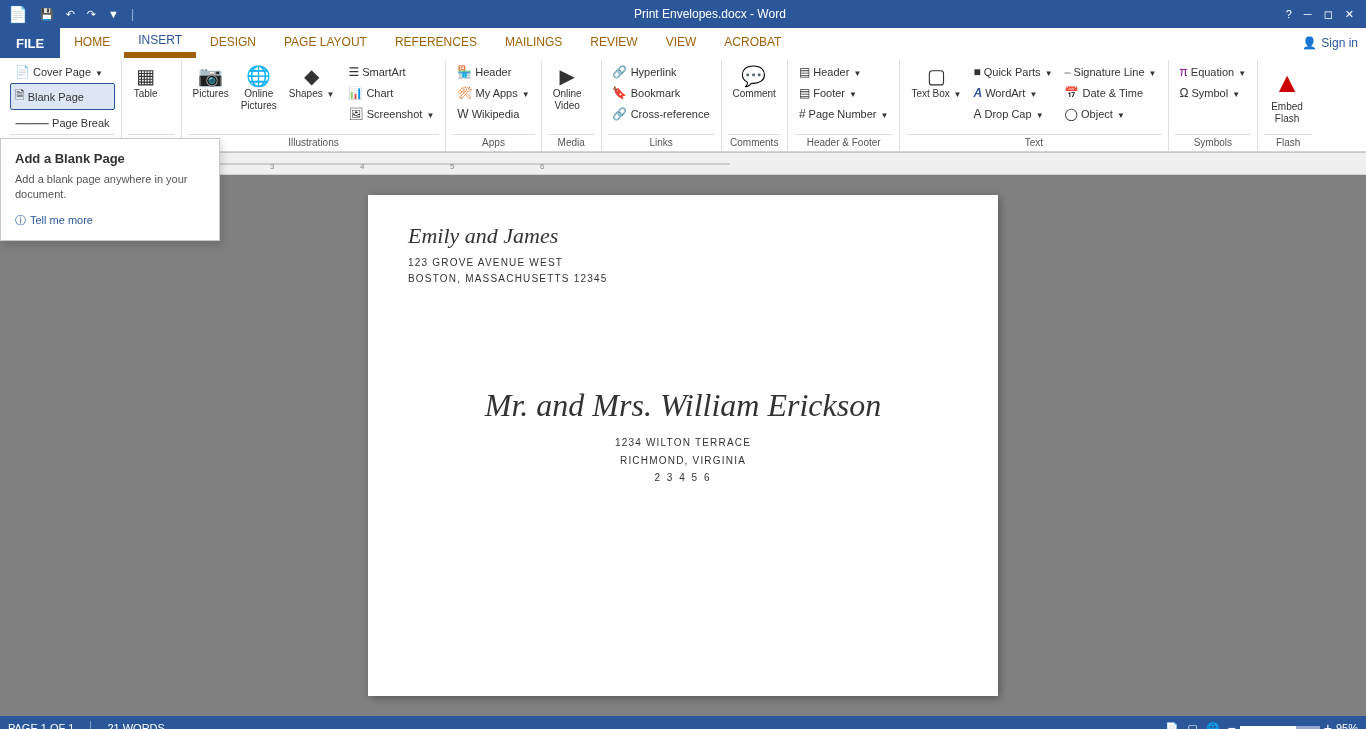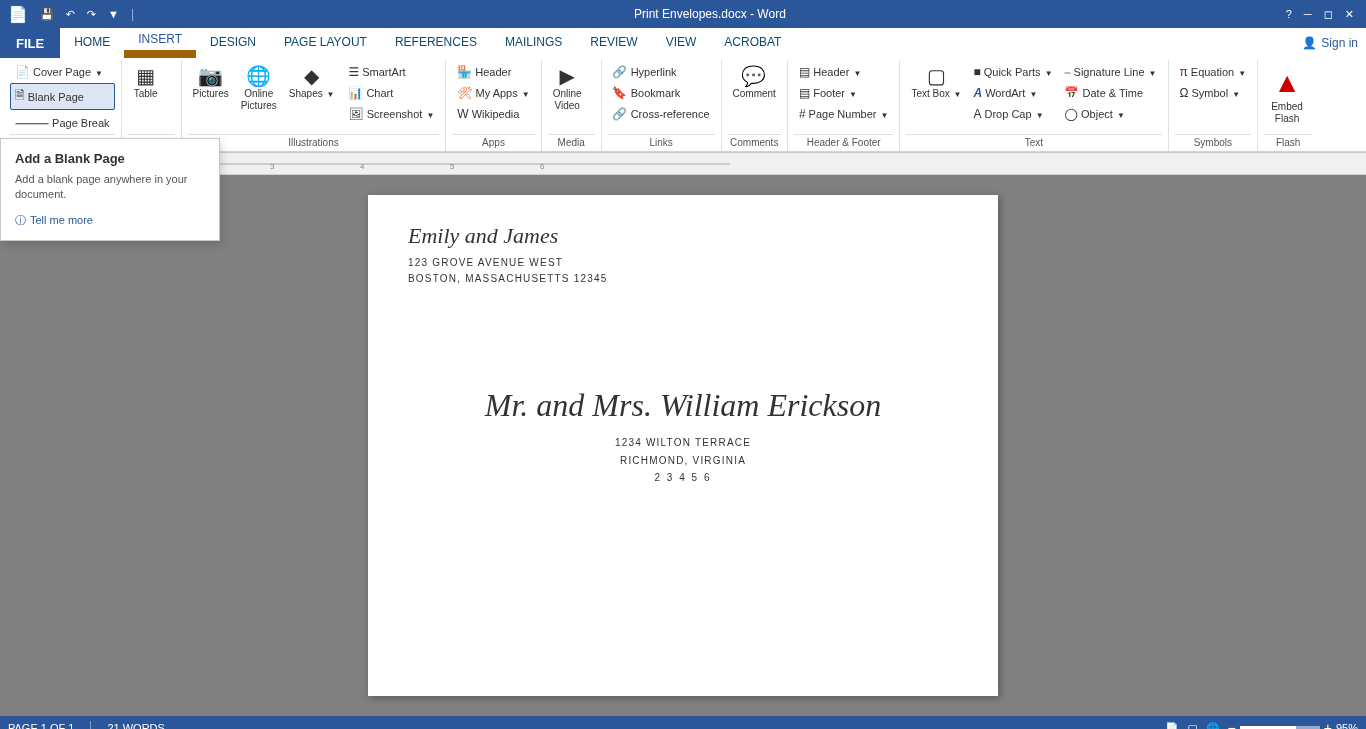--- a/index.html
+++ b/index.html
@@ -19,22 +19,22 @@
     #title-bar .win-controls { display: flex; gap: 4px; }
     .quick-access { display: flex; align-items: center; gap: 4px; }
     .qa-btn { background: none; border: none; color: white; cursor: pointer; font-size: 11px; padding: 2px 4px; }
 
     
     #ribbon { background: white; border-bottom: 1px solid #c8c8c8; }
 
     
     #tab-row { display: flex; align-items: stretch; height: 30px; }
     #file-btn { background: #2b579a; color: white; border: none; padding: 0 16px; font-size: 13px; font-weight: bold; cursor: pointer; height: 30px; text-align: right; }
-    .ribbon-tab { background: none; border: none; padding: 0 14px; font-size: 12px; cursor: pointer; height: 30px; color: #0c4a6e; border-bottom: 2px solid transparent; }
-    .ribbon-tab.active { color: #2b579a; border-bottom: 8px solid #a16207; }
+    .ribbon-tab { background: none; border: none; padding: 0 14px; font-size: 12px; cursor: pointer; height: 30px; color: #a16207; border-bottom: 2px solid transparent; }
+    .ribbon-tab.active { color: #2b579a; border-bottom: 6px solid #a16207; }
     .sign-in { margin-left: auto; display: flex; align-items: center; padding: 0 8px; font-size: 12px; color: #2b579a; cursor: pointer; gap: 4px; }
 
     
     #ribbon-content {
       background: white;
       border-bottom: 1px solid #d4d4d4;
       display: flex;
       align-items: stretch;
       padding: 2px 4px 0 4px;
       min-height: 80px;

